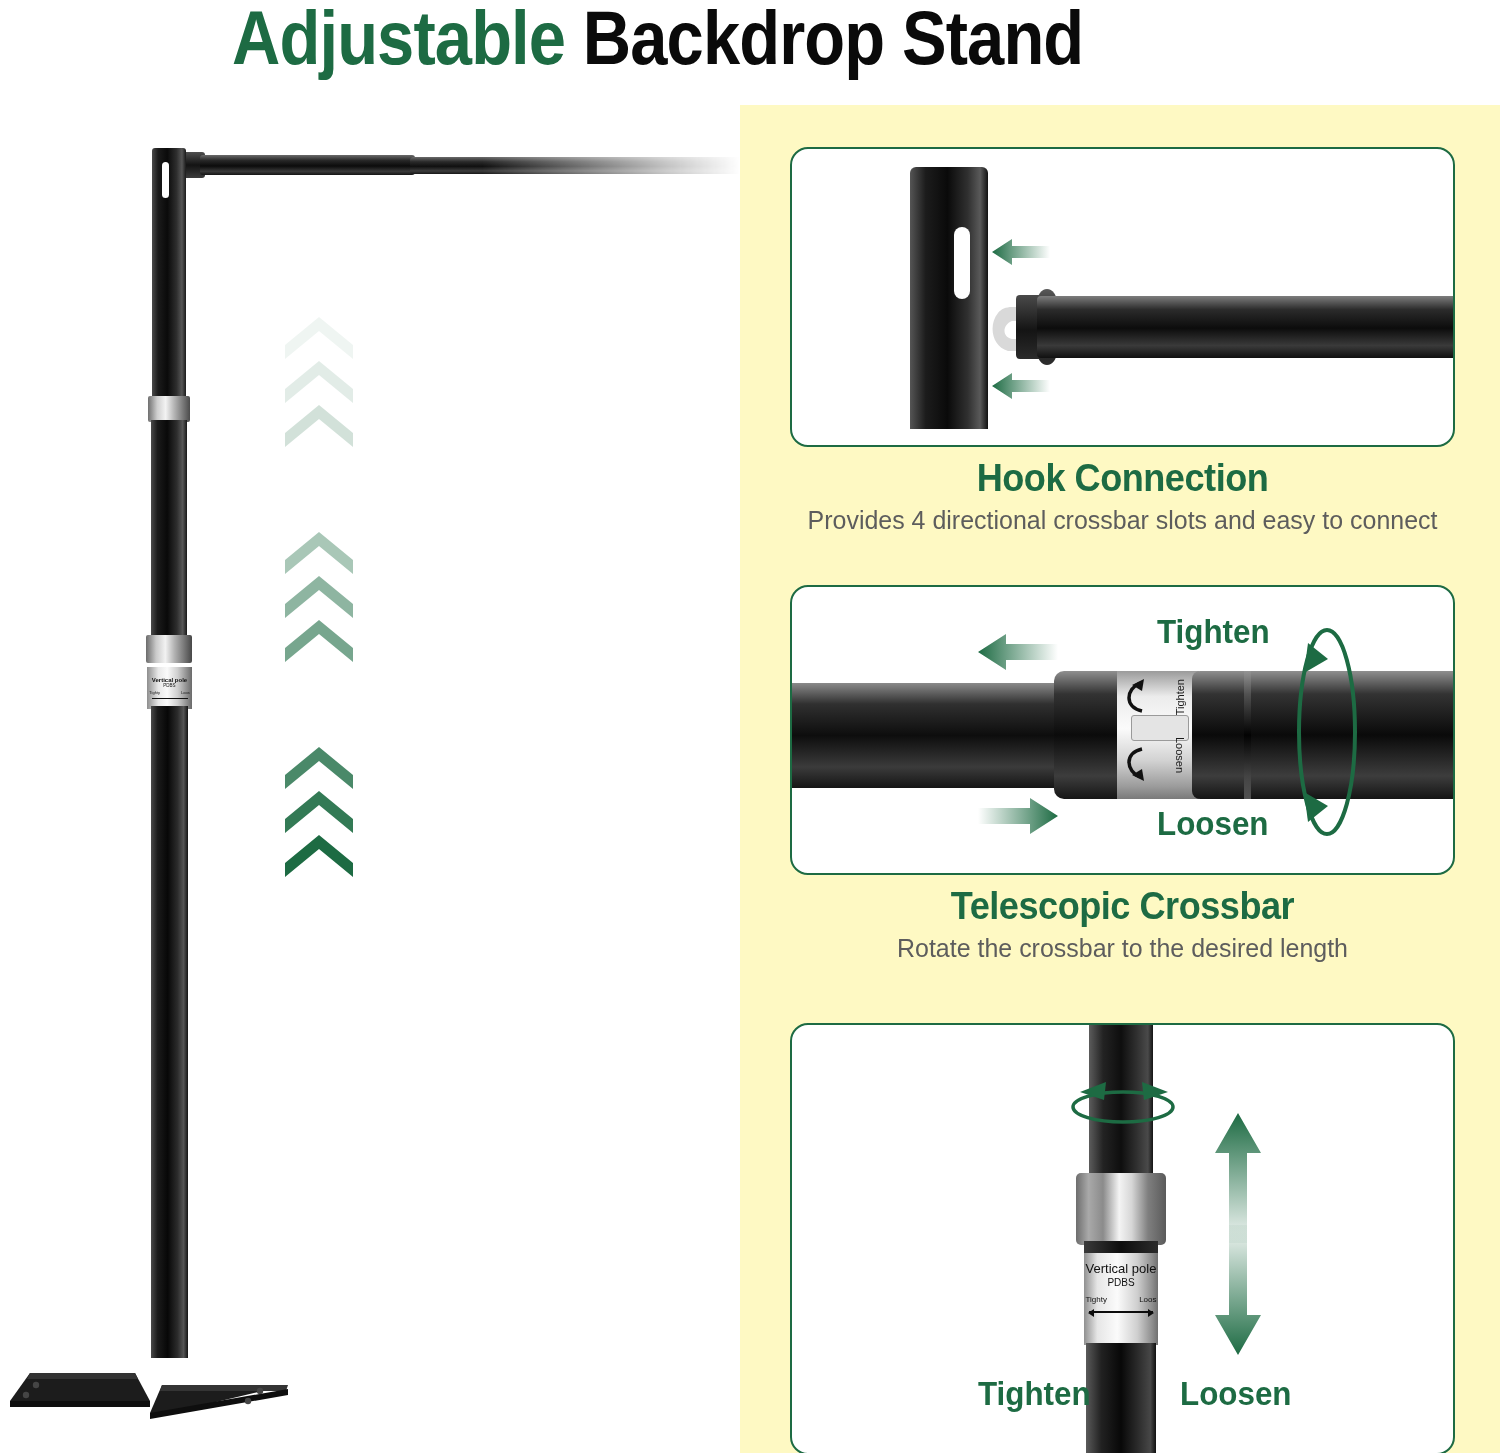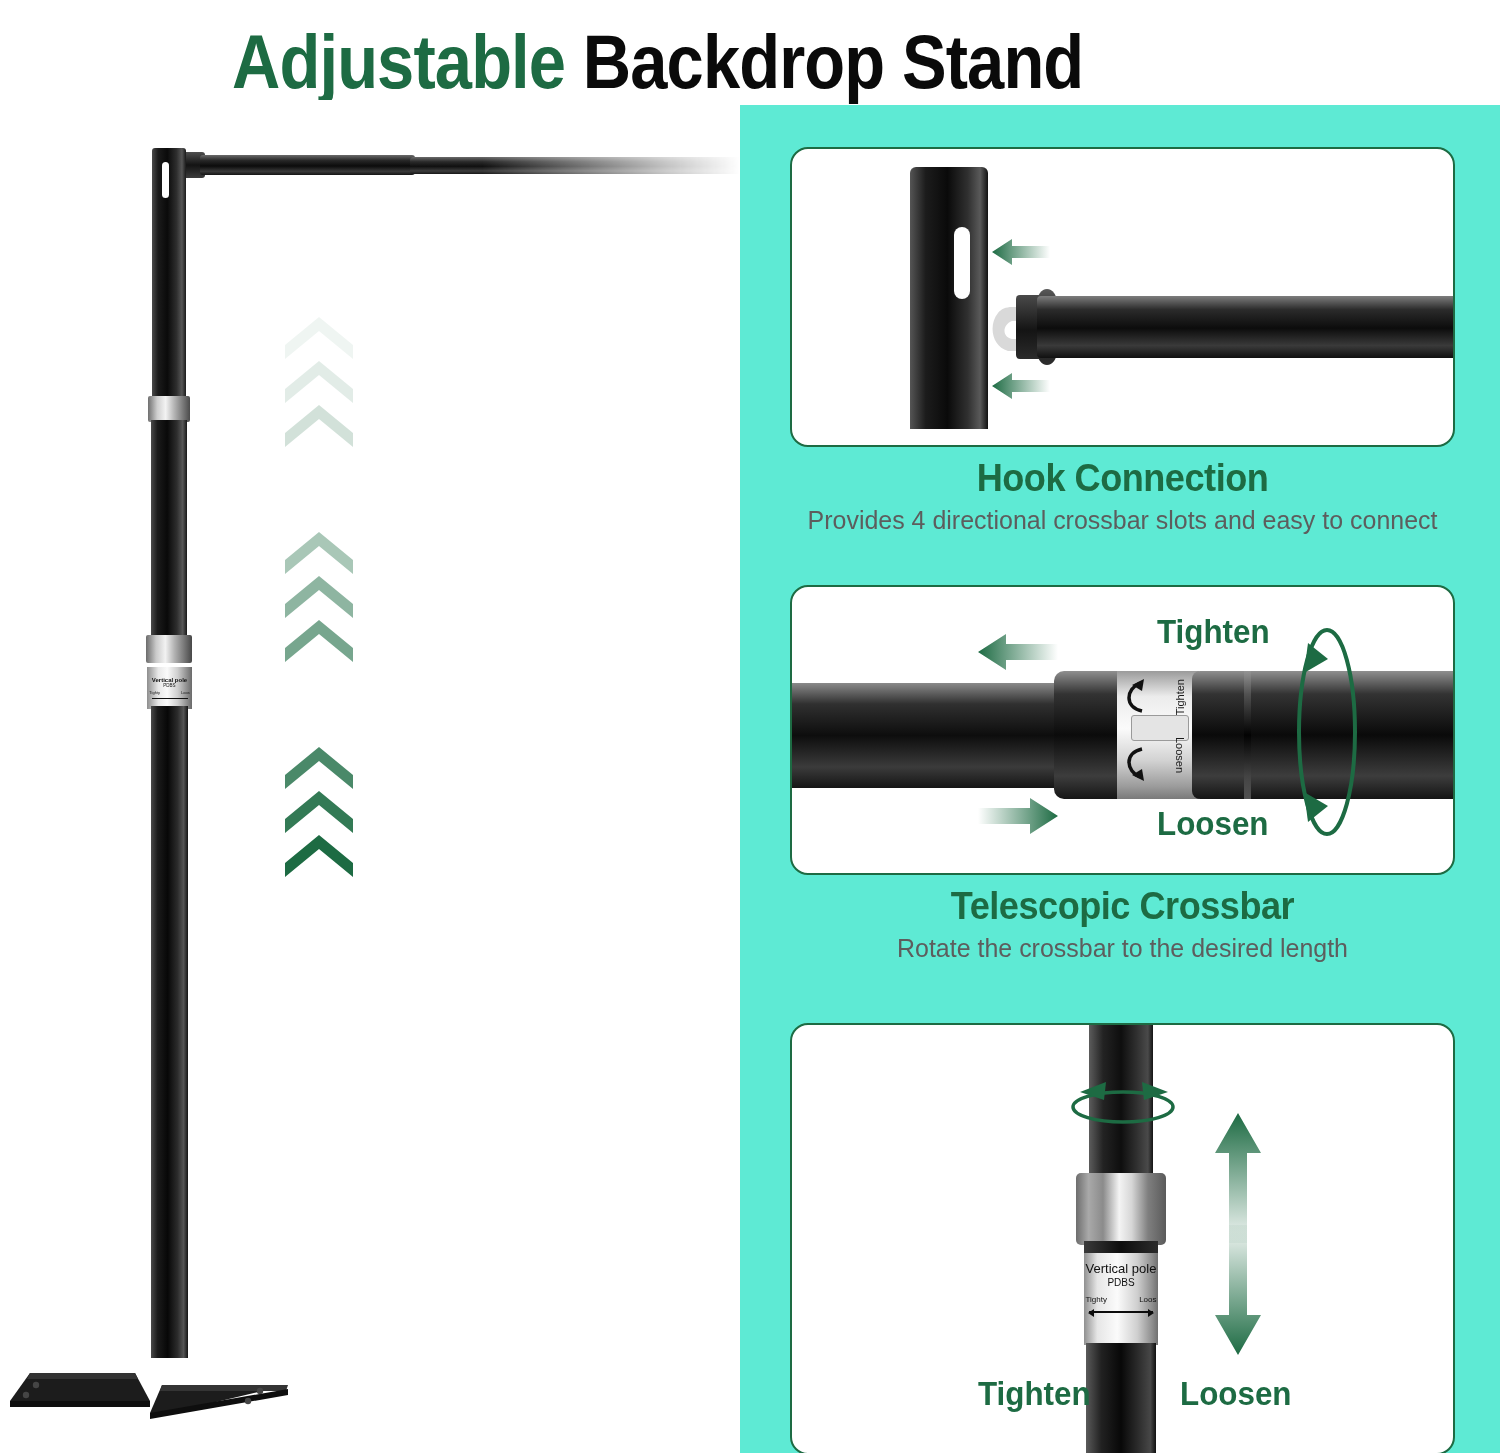--- a/index.html
+++ b/index.html
@@ -7,21 +7,21 @@
     width: 1500px; height: 1453px;
     background: #ffffff;
     font-family: "Liberation Sans", sans-serif;
     overflow: hidden;
   }
   .page { position: relative; width: 1500px; height: 1453px; background:#fff; }
 
   
   .title-bar {
     position: absolute; left: 0; top: 0; width: 1316px; height: 100px;
-    display: flex; align-items: flex-end; justify-content: center;
+    display: flex; align-items: flex-start; justify-content: center;
     white-space: nowrap;
   }
   .title-text {
     font-size: 76px; font-weight: bold; letter-spacing: -1px;
     line-height: 1; font-stretch: condensed;
     transform: scaleX(0.88); transform-origin: center;
   }
   .t-green { color: #1d6b43; }
   .t-black { color: #0a0a0a; }
 
@@ -95,21 +95,21 @@
   .base svg { display:block; }
 
   
   .chevrons { position: absolute; left: 283px; top: 215px; width: 84px; height: 660px; }
   .chev { position: absolute; left: 0; width: 72px; height: 46px; }
   .chev svg { display: block; }
 
   
   .panel {
     position: absolute; left: 740px; top: 105px; width: 760px; height: 1348px;
-    background: #5eead4;
+    background: #fef9c3;
   }
   .card-block { position: absolute; left: 50px; width: 665px; }
   .card {
     background: #ffffff; border: 2px solid #1d6b43; border-radius: 18px;
     position: relative; overflow: hidden;
   }
   .cap-title {
     text-align: center; color: #1d6b43; font-weight: bold;
     font-size: 38px; letter-spacing: -0.5px; line-height: 1.15;
     transform: scaleX(0.95); transform-origin: center; margin-top: 10px;

